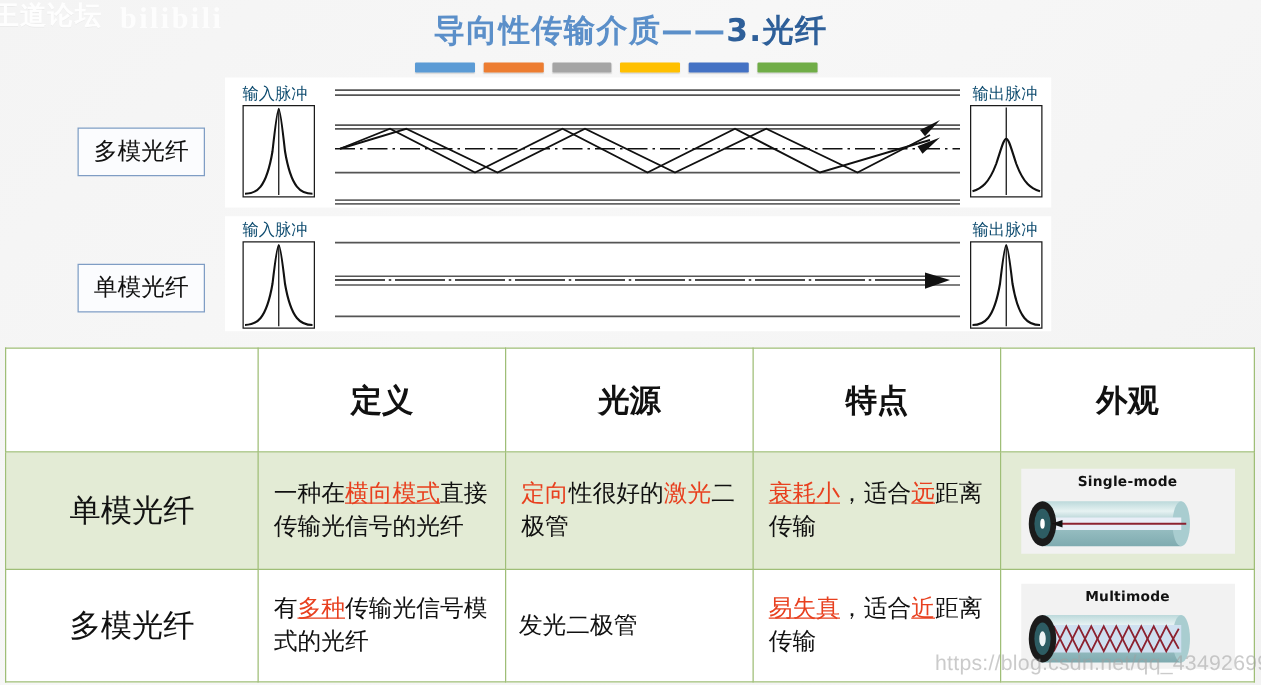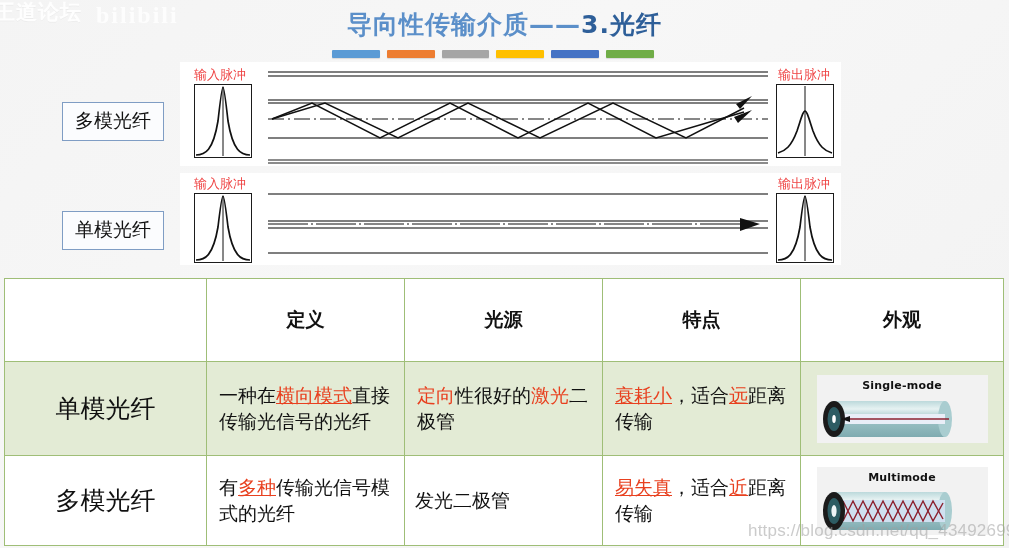--- a/index.html
+++ b/index.html
@@ -83,21 +83,21 @@
     left: 180px;
     width: 661px;
   }
   #panel-multimode { top: 62px; height: 104px; }
   #panel-singlemode { top: 173px; height: 92px; }
 
   .pulse-label {
     position: absolute;
     font-family: "Liberation Serif", "DejaVu Serif", serif;
     font-size: 13px;
-    color: #ef4444;
+    color: #0c4a6e;
     white-space: nowrap;
   }
   .pulse-box {
     position: absolute;
     border: 1px solid #1b1b1b;
     background: #fff;
   }
 
   .side-label {
     position: absolute;
@@ -125,21 +125,21 @@
     border: 1px solid #9fbe77;
     padding: 0;
     vertical-align: middle;
   }
   #comparison-table thead th { height: 83px; }
   .row-single td { background: #e3ebd5; height: 94px; }
   .row-multi  td { background: #ffffff; height: 90px; }
 
   .th-text {
     font-family: "DejaVu Sans", sans-serif;
-    font-size: 19px;
+    font-size: 25px;
     font-weight: 700;
     color: #111;
     text-align: center;
   }
   .cell-name {
     font-family: "Liberation Serif", "DejaVu Serif", serif;
     font-size: 25px;
     color: #111;
     text-align: center;
   }

